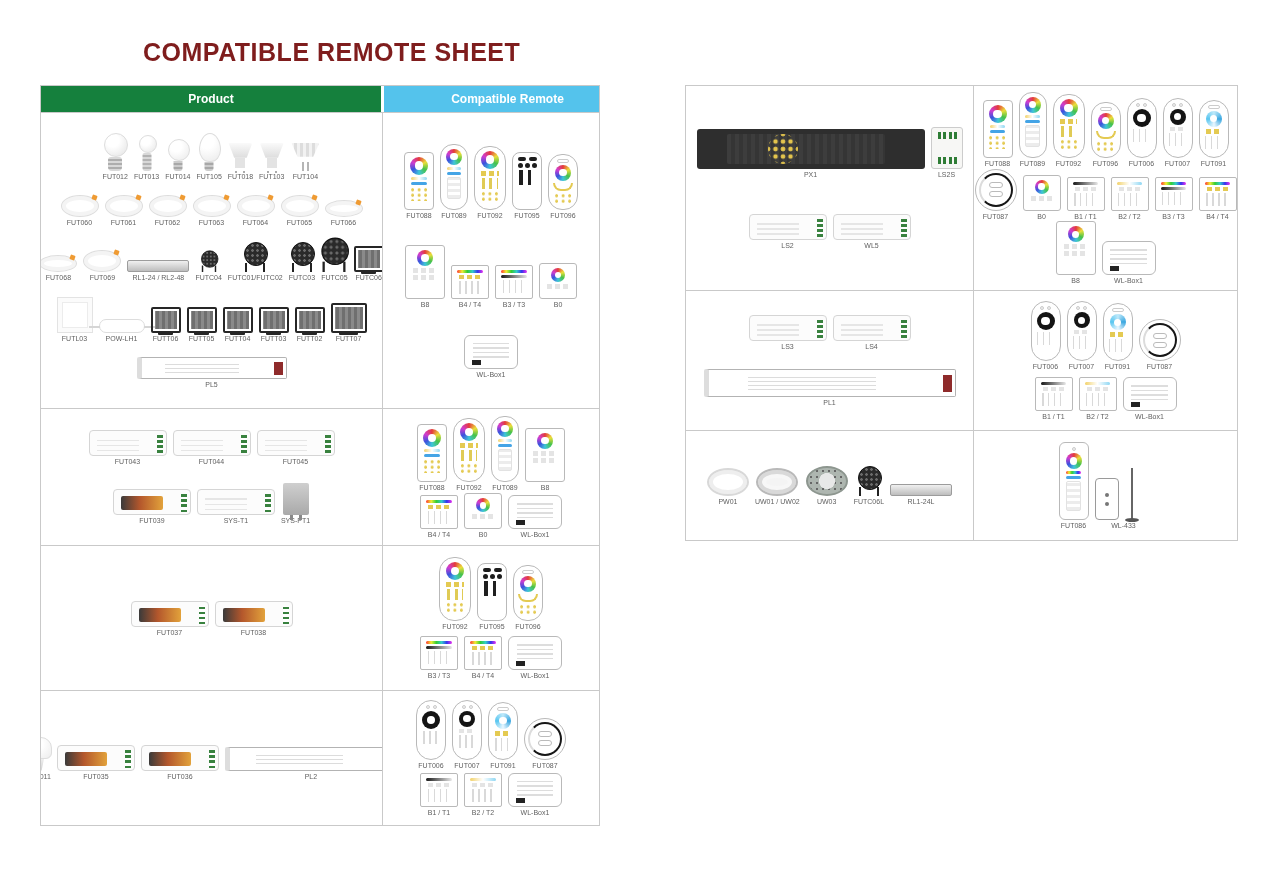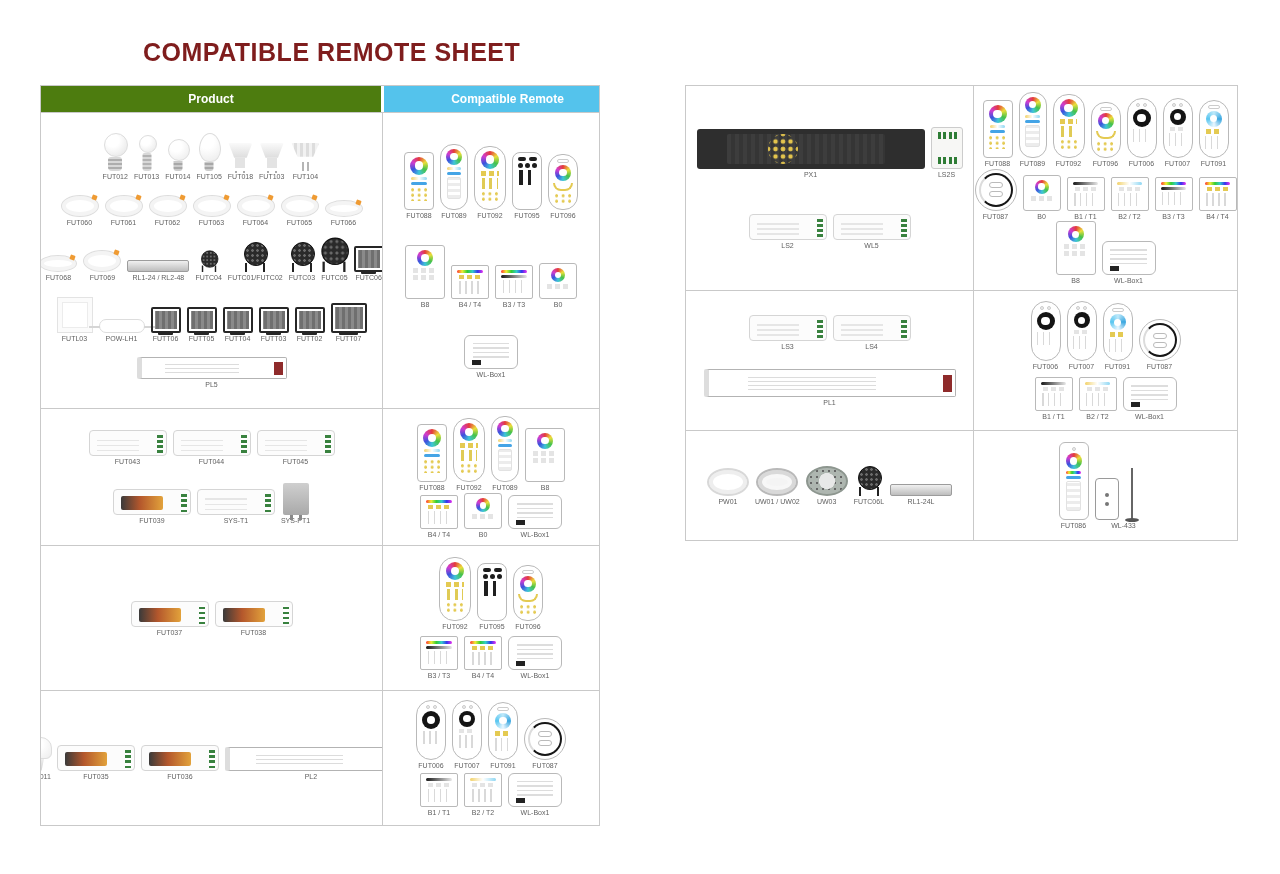--- a/index.html
+++ b/index.html
@@ -147,21 +147,21 @@
   .pool-steel{width:42px;height:30px;border-radius:50%;border:2px solid #8d968f;background-color:#aeb6b0;background-image:radial-gradient(circle,#e8e8e8 34%,transparent 35%),radial-gradient(circle,#666 1px,transparent 1.4px);background-size:100% 100%,6px 6px}
 </style>
 </head>
 <body>
 
 <div class="sheet">
   <div class="title" style="color: #7f1d1d;">COMPATIBLE REMOTE SHEET</div>
 
   <div class="tbl tbl-left">
     <div class="hdr">
-      <div class="hdr-cell hc-prod" style="background: #4d7c0f;">Product</div>
+      <div class="hdr-cell hc-prod" style="background: #15803d;">Product</div>
       <div class="hdr-cell hc-rem" style="background: rgb(84, 195, 236); padding-left: 32px;">Compatible Remote</div>
     </div>
     <div class="tbody" id="left-body">
         <div class="row">
           <div class="cell cell-products">
             <div class="line">
               <div class="item">
                 <div class="ic bulb-silver"></div>
                 <div class="lbl">FUT012</div>
               </div>

